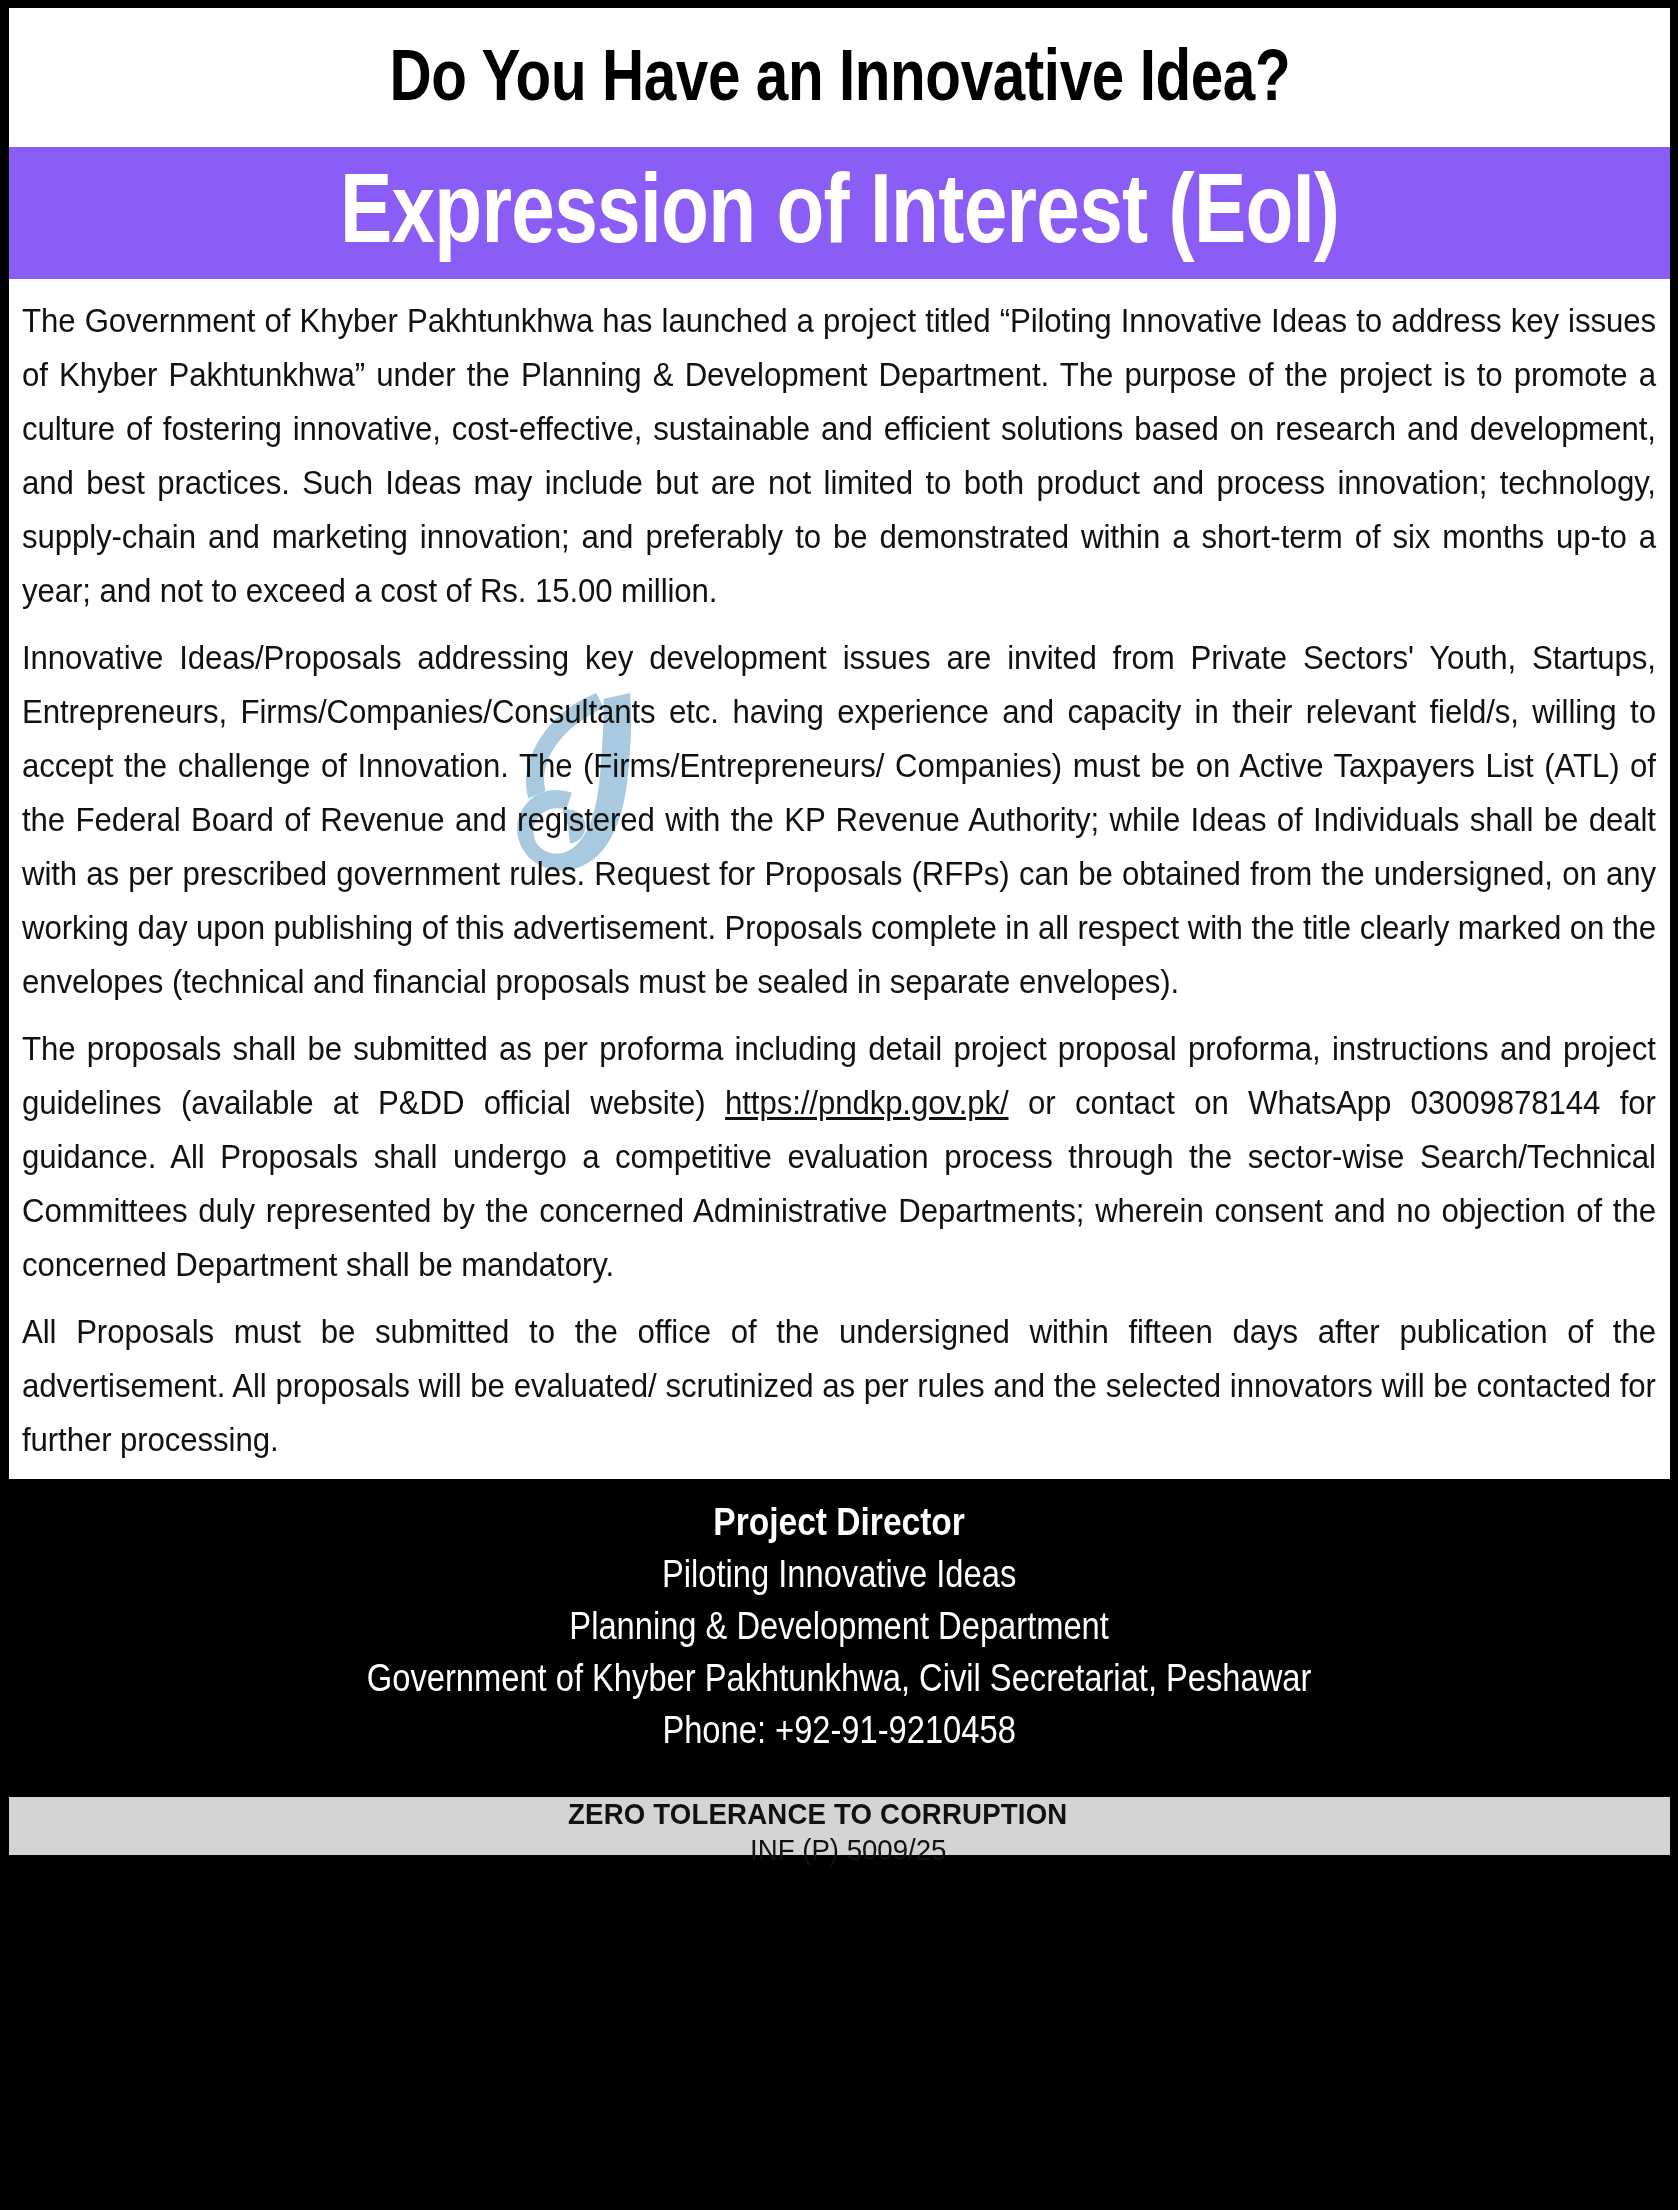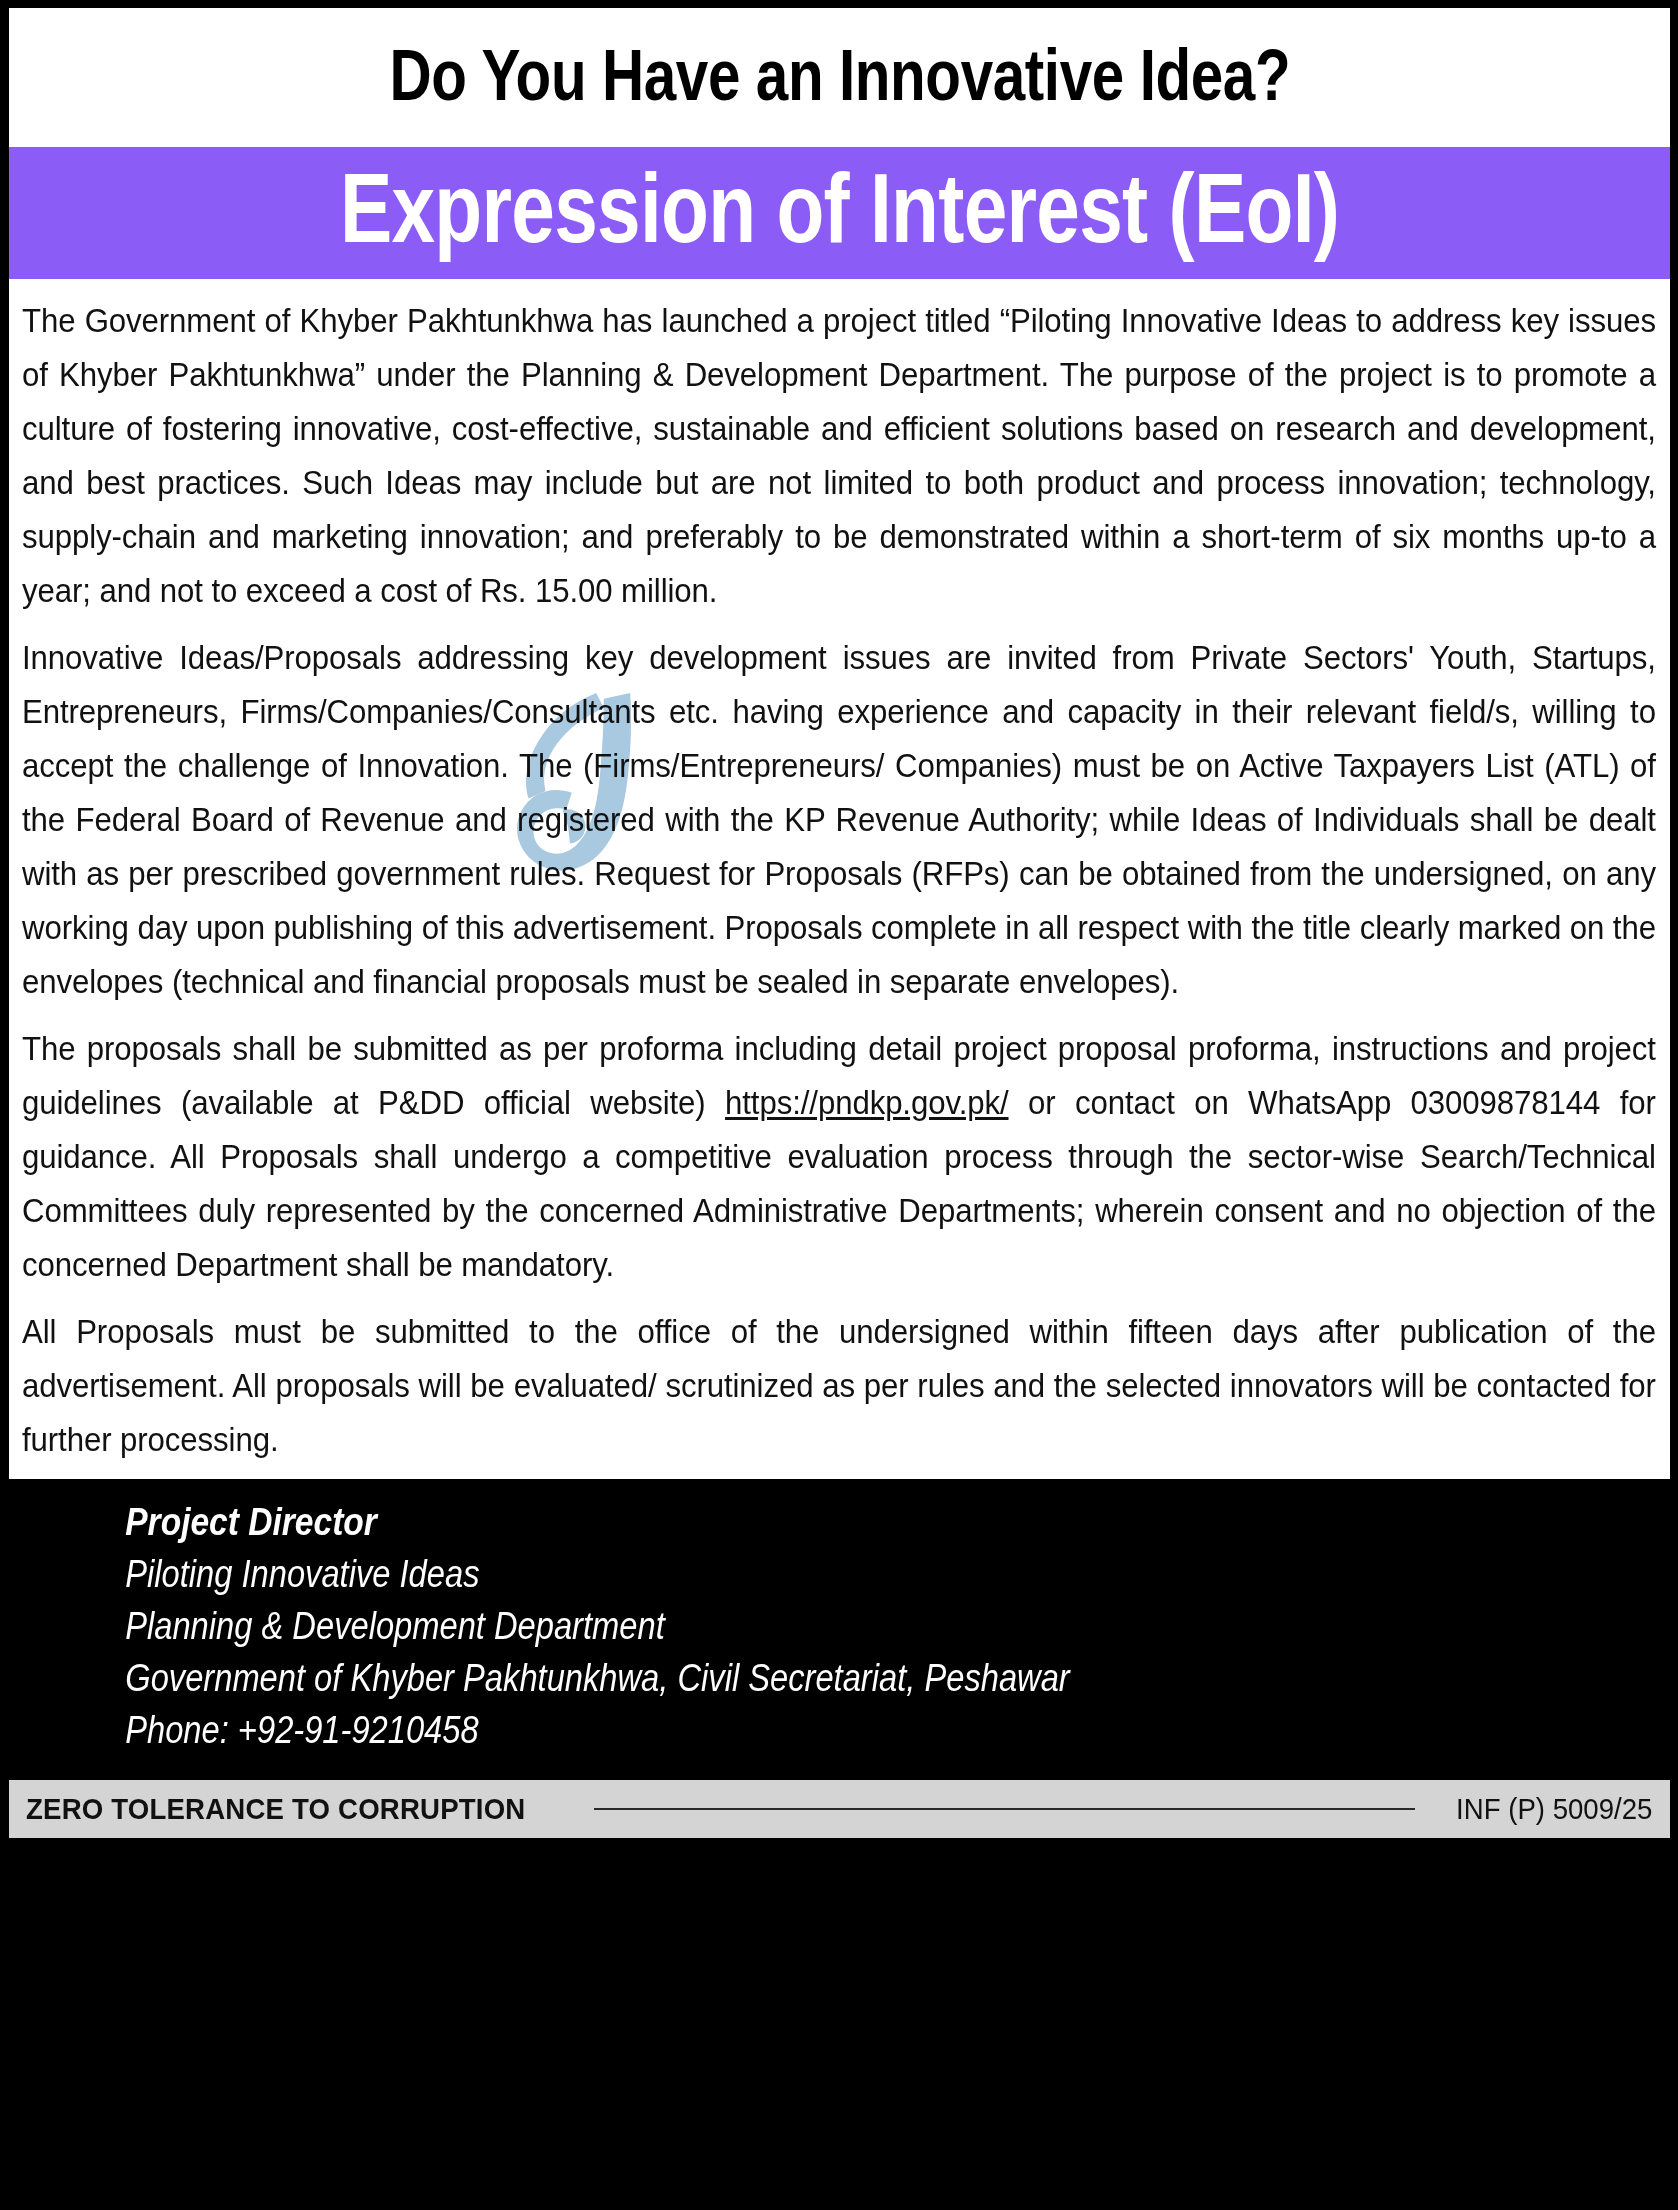--- a/index.html
+++ b/index.html
@@ -102,23 +102,23 @@
   .para:last-child { margin-bottom: 0; }
 
   .para .u-link {
     text-decoration: underline;
     text-underline-offset: 2.8px;
   }
 
   
   .signature {
     background: #000000;
+    text-align: center;
     padding: 17px 0 24.5px 0;
     color: #ffffff;
-    font-style: italic;
   }
   .signature .sig-line {
     font-size: 38px;
     line-height: 52px;
     color: #ffffff;
     transform: scaleX(0.86);
     white-space: nowrap;
   }
   .signature .sig-line.bold {
     font-weight: bold;
@@ -126,21 +126,22 @@
   }
 
   
   .footer-bar {
     background: #d4d4d4;
     height: 58px;
     display: flex;
     align-items: center;
     padding: 0 17px;
     box-sizing: border-box;
-    margin-top: 0;
+    margin-top: 17px;
+    flex-direction: column;
   }
   .footer-bar .slogan {
     font-size: 30px;
     font-weight: bold;
     color: #111111;
     white-space: nowrap;
     transform: scaleX(0.92);
     transform-origin: left center;
     letter-spacing: 0.2px;
   }

